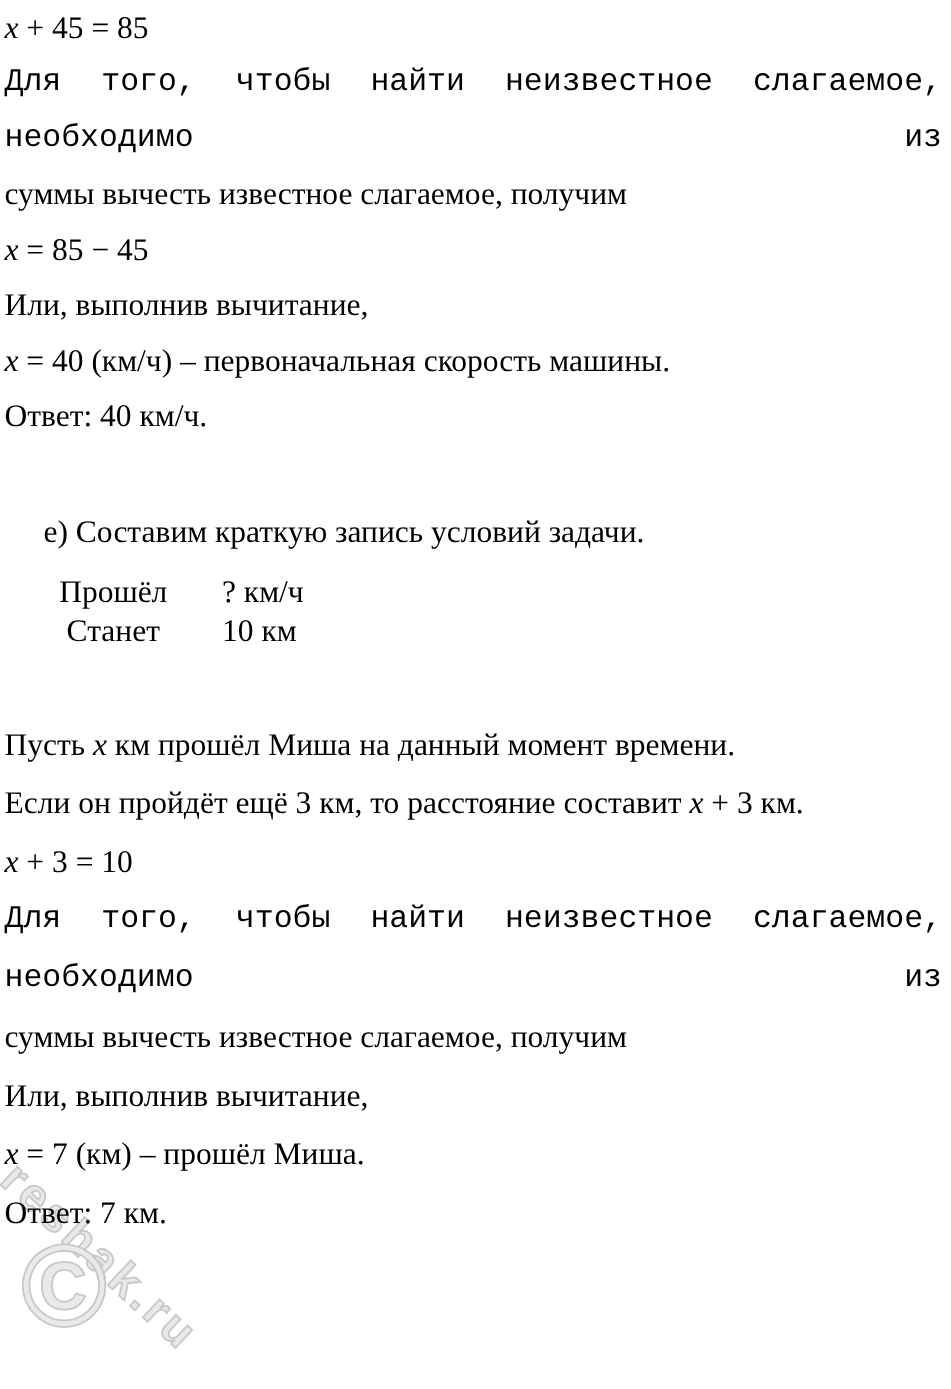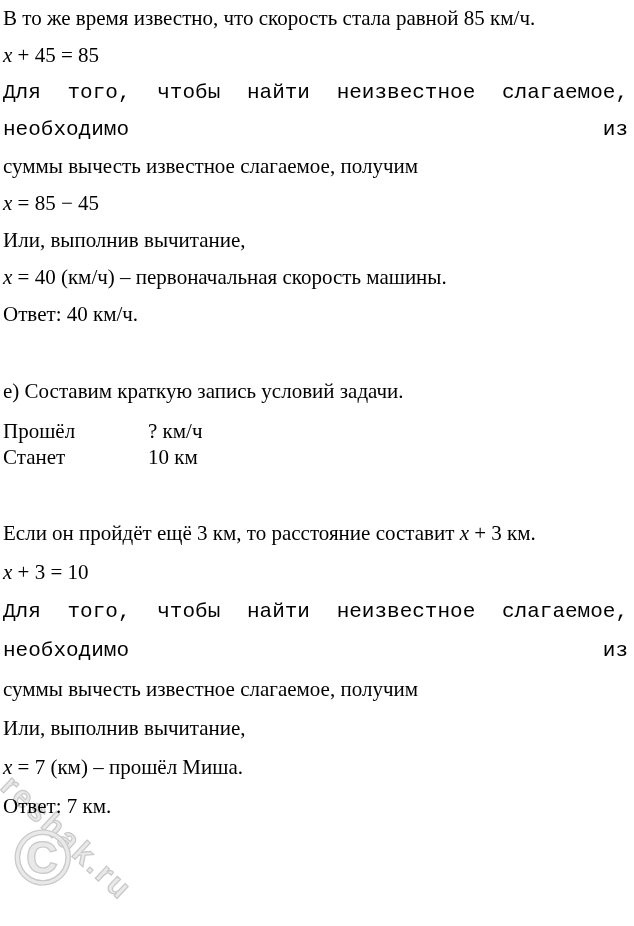--- a/index.html
+++ b/index.html
@@ -23,26 +23,27 @@
   .sec-e .line { line-height: 39px; }
   .justify-line {
     text-align: justify;
     text-align-last: justify;
     font-family: Liberation Mono, monospace;
   }
   .var { font-style: italic; }
   .answer-label {
     text-underline-offset: 3px;
   }
-  .part-title { line-height: 37px; margin-top: 40px; }
+  .part-title { line-height: 37px; margin-top: 40px; margin-left: 26px; }
   .short-record { margin-top: 8px; }
   .short-record .row { line-height: 26px; }
   .short-record .row-label {
     display: inline-block;
     width: 145px;
+    text-align: center;
   }
   .solve-block { margin-top: 44px; }
   
   .wm {
     position: absolute;
     z-index: 0;
     color: #e9e9e9;
     -webkit-text-stroke: 1.2px #c8c8c8;
     font-family: "Liberation Sans", "DejaVu Sans", sans-serif;
     font-weight: bold;
@@ -65,21 +66,20 @@
 <body>
 
 <div class="doc">
 
   <div class="wm wm-text">reshak.ru</div>
   <div class="wm wm-copyright">©</div>
 
   <div class="content">
 
     <div class="sec-d">
-      <div class="line">В то же время известно, что скорость стала равной 85 км/ч.</div>
       <div class="line"><span class="var">x</span><span> + 45 = 85</span></div>
       <div class="line justify-line">Для того, чтобы найти неизвестное слагаемое, необходимо из</div>
       <div class="line">суммы вычесть известное слагаемое, получим</div>
       <div class="line"><span class="var">x</span><span> = 85 − 45</span></div>
       <div class="line">Или, выполнив вычитание,</div>
       <div class="line"><span class="var">x</span><span> = 40 (км/ч) – первоначальная скорость машины.</span></div>
       <div class="line"><span class="answer-label">Ответ</span><span>: 40 км/ч.</span></div>
     </div>
 
     <div class="sec-e">
@@ -88,20 +88,21 @@
       <div class="short-record">
         <div class="row">
           <span class="row-label">Прошёл</span><span>? км/ч</span>
         </div>
         <div class="row">
           <span class="row-label">Станет</span><span>10 км</span>
         </div>
       </div>
 
       <div class="solve-block">
+        <div class="line"><span>Пусть </span><span class="var">x</span><span> км прошёл Миша на данный момент времени.</span></div>
         <div class="line"><span>Если он пройдёт ещё 3 км, то расстояние составит  </span><span class="var">x</span><span> + 3  км.</span></div>
         <div class="line"><span class="var">x</span><span> + 3 = 10</span></div>
         <div class="line justify-line">Для того, чтобы найти неизвестное слагаемое, необходимо из</div>
         <div class="line">суммы вычесть известное слагаемое, получим</div>
         <div class="line">Или, выполнив вычитание,</div>
         <div class="line"><span class="var">x</span><span> = 7 (км) – прошёл Миша.</span></div>
         <div class="line"><span class="answer-label">Ответ</span><span>: 7 км.</span></div>
       </div>
     </div>
 

